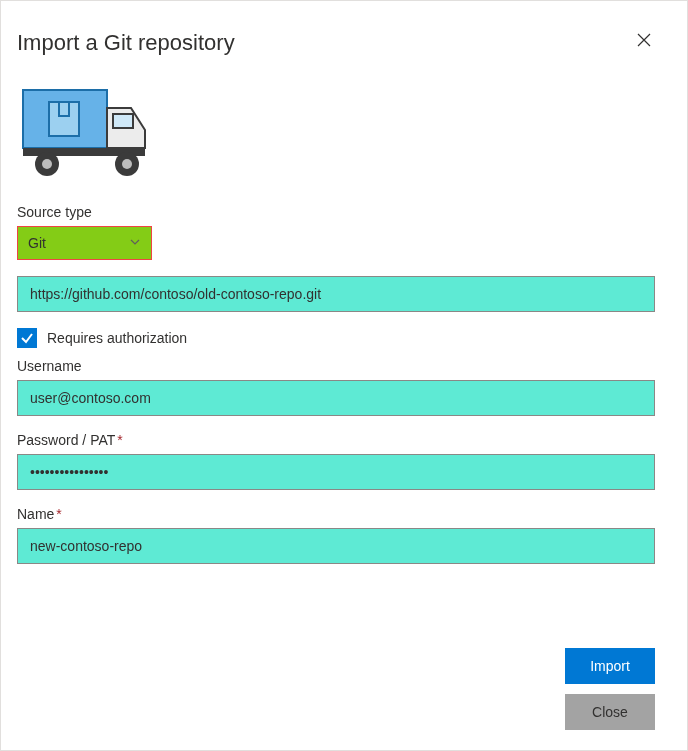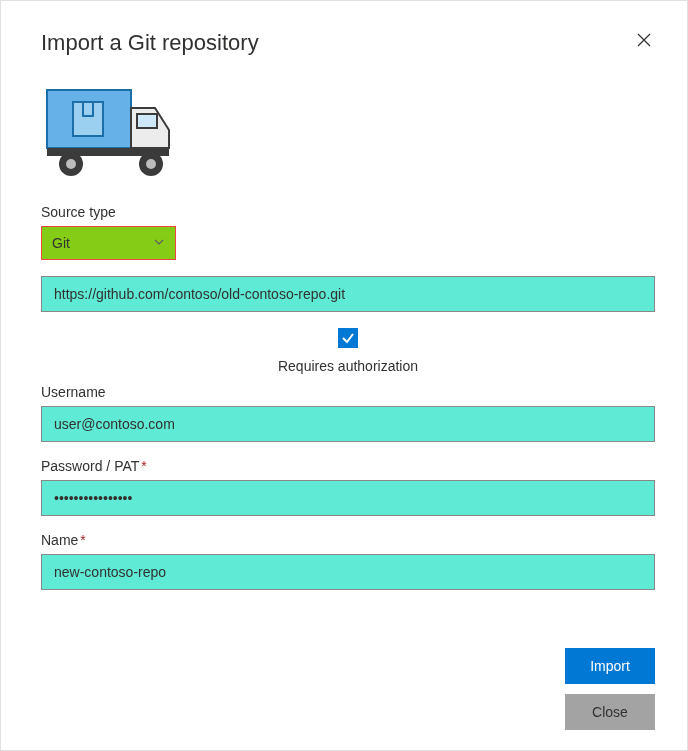--- a/index.html
+++ b/index.html
@@ -7,21 +7,21 @@
     padding: 0;
     font-family: "Segoe UI", -apple-system, BlinkMacSystemFont, sans-serif;
     background: #fff;
     color: #323130;
   }
   .dialog {
     width: 688px;
     height: 751px;
     box-sizing: border-box;
     border: 1px solid #e1dfdd;
-    padding: 28px 32px 20px 40px;
+    padding: 28px 32px 20px 16px;
     position: relative;
   }
   .dialog-header {
     display: flex;
     justify-content: space-between;
     align-items: flex-start;
   }
   .title {
     font-size: 22px;
     font-weight: 400;
@@ -72,21 +72,20 @@
     font-family: inherit;
     color: #323130;
     background: #5eead4;
     outline: none;
   }
   .checkbox-row {
     display: flex;
     align-items: center;
     gap: 10px;
     margin-bottom: 10px;
-    flex-direction: column;
   }
   .checkbox {
     width: 20px;
     height: 20px;
     background: #0078d4;
     display: flex;
     align-items: center;
     justify-content: center;
     cursor: pointer;
     flex-shrink: 0;

